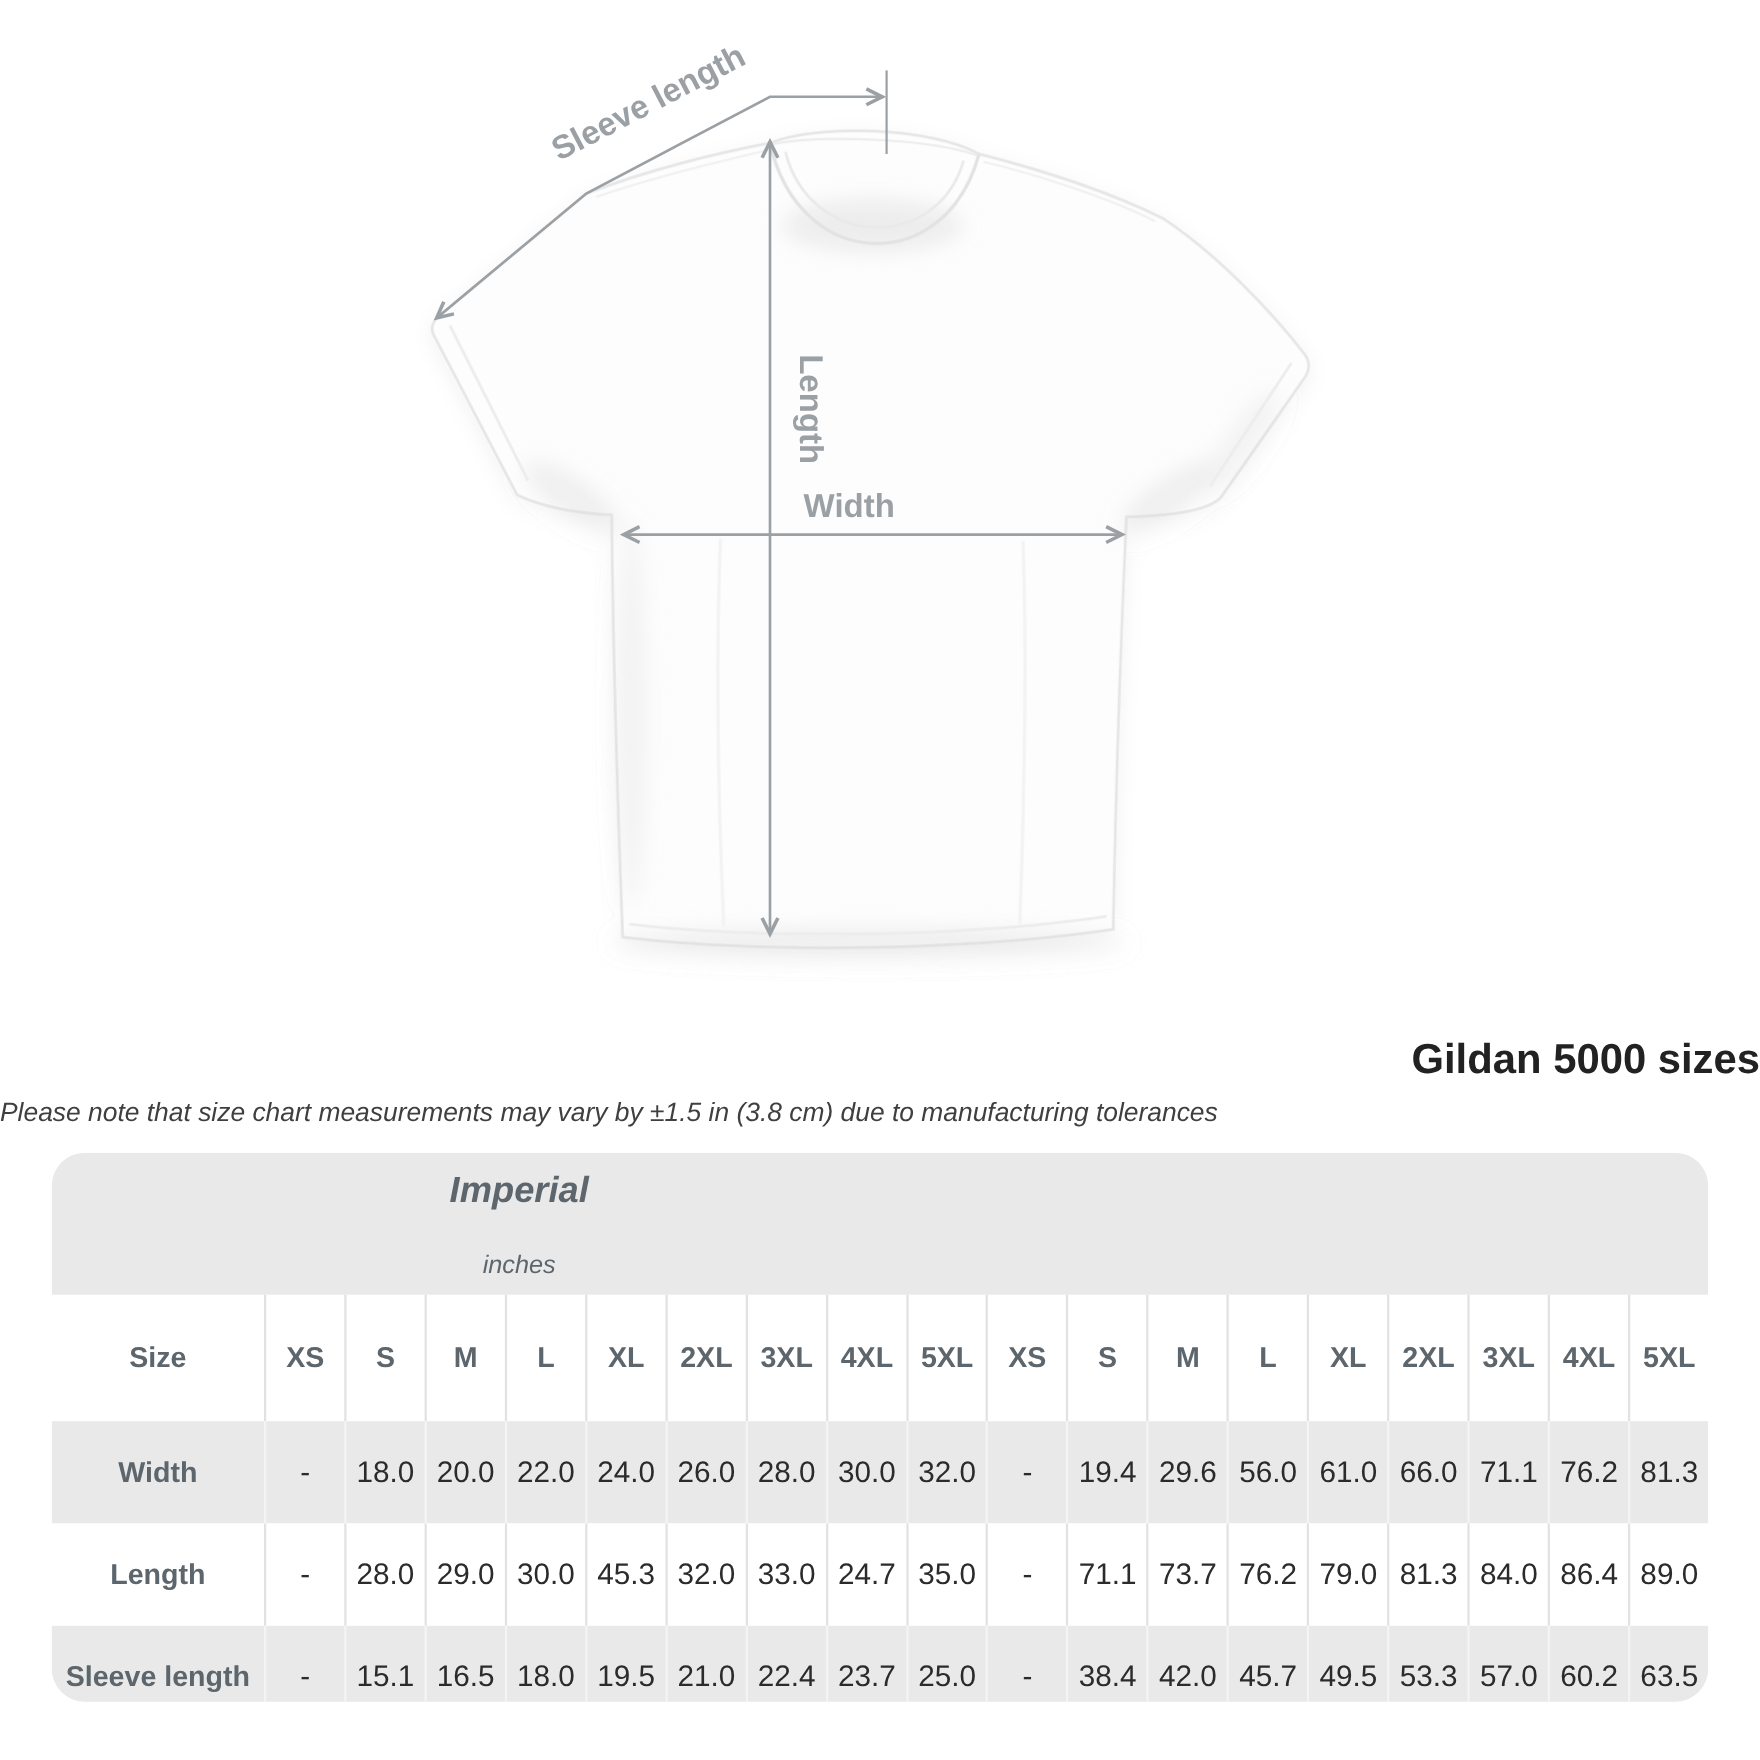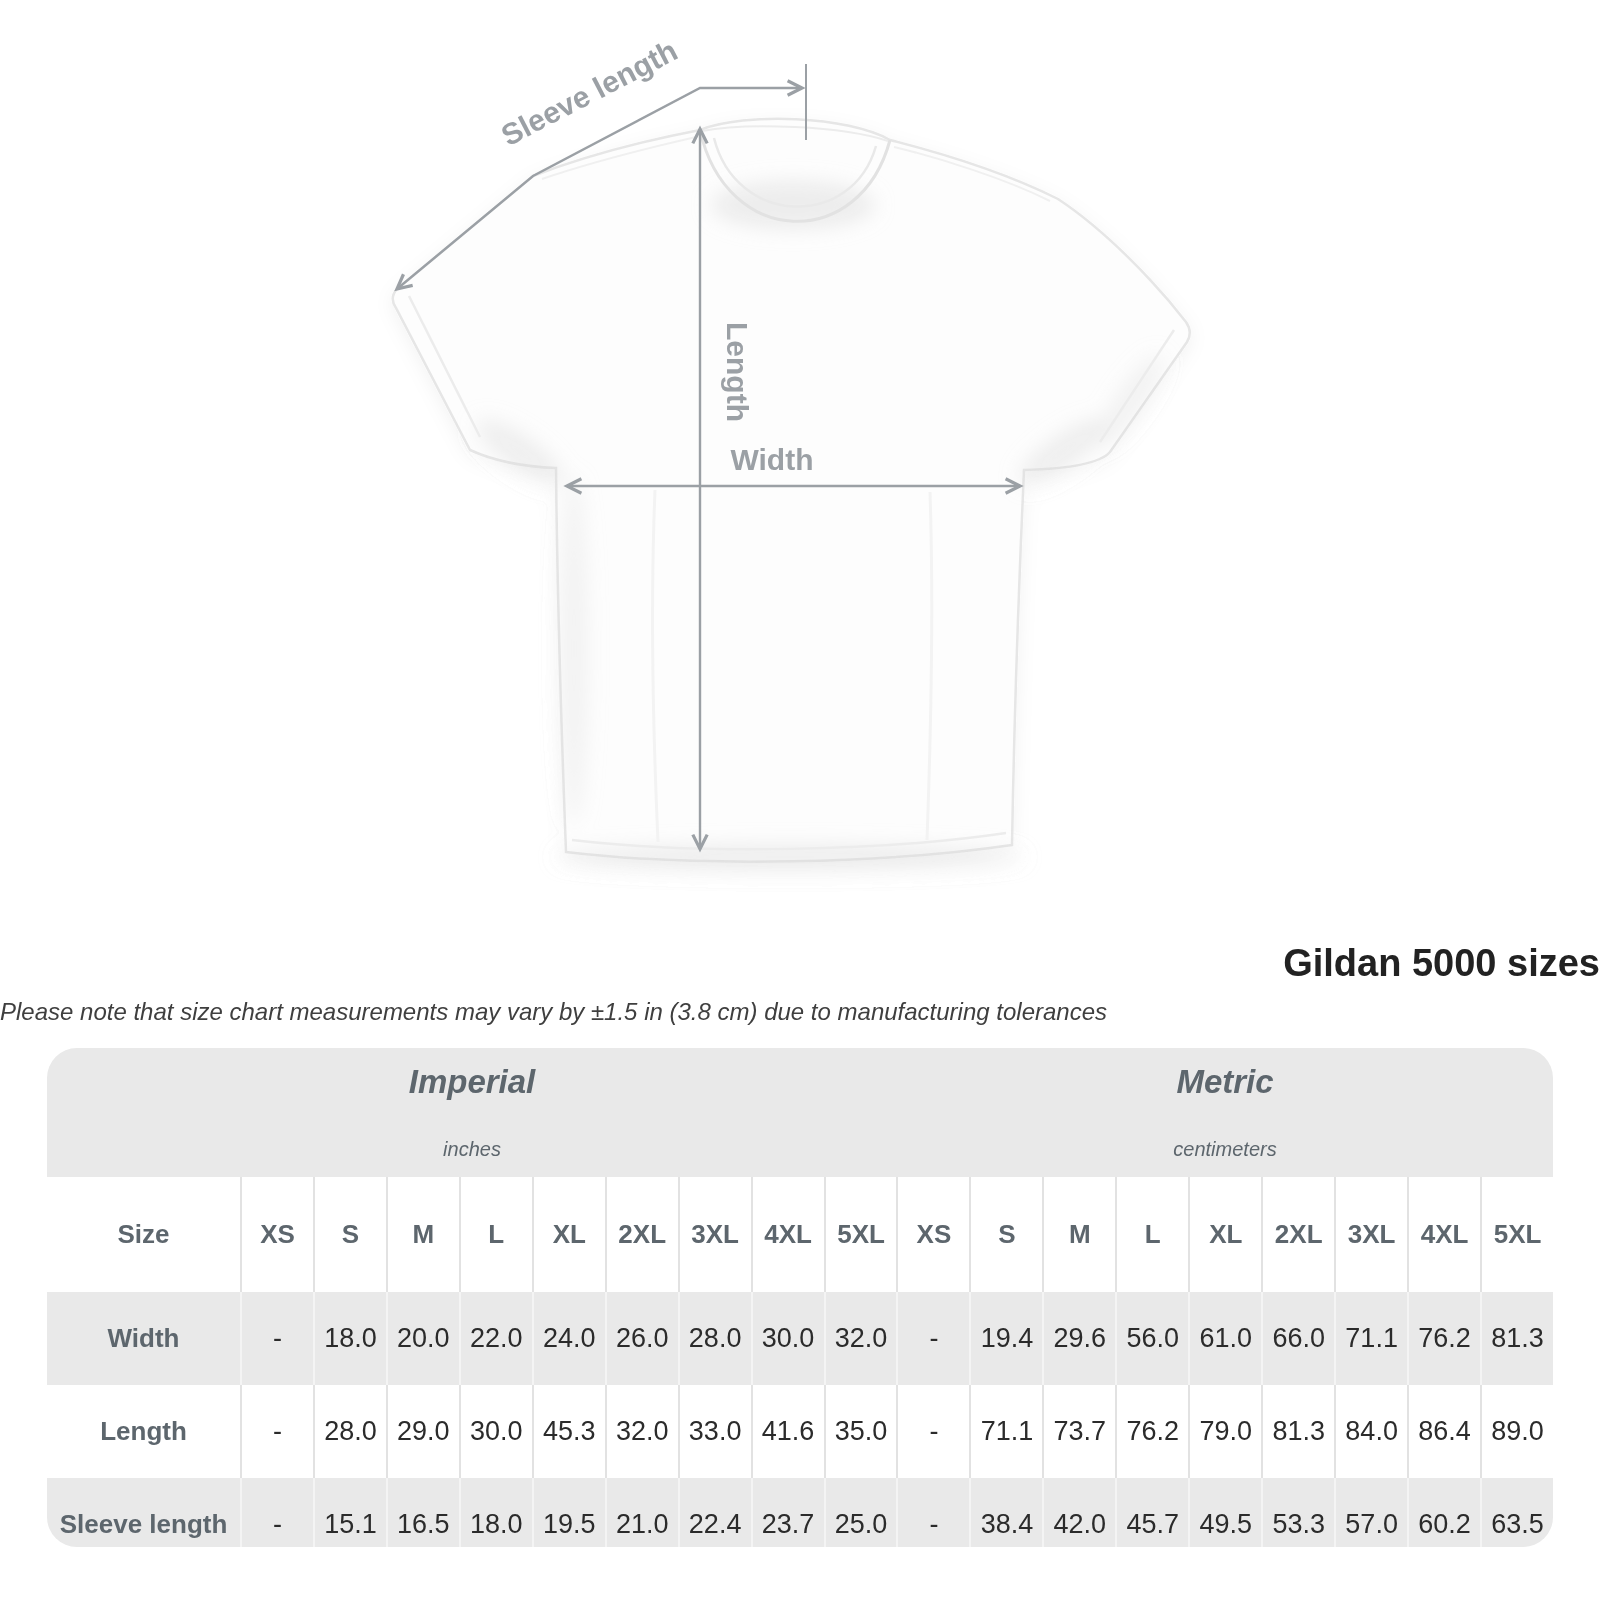--- a/index.html
+++ b/index.html
@@ -19,21 +19,21 @@
 
   
   .size-table{position:absolute;left:47px;top:1048px;width:1506px;height:499px;
               border-radius:30px;overflow:hidden;background:#fff;}
   .band{position:relative;height:129px;background:var(--band-gray,#e9e9e9);}
   .band-half{position:absolute;top:0;bottom:0;display:flex;flex-direction:column;
              align-items:center;justify-content:center;color:var(--hdr-text,#5d666d);gap:32px;}
   .band-half.imperial{left:0;width:850px;}
   .band-half.metric{left:850px;right:0;}
   .unit-name{font-size:33px;line-height:40px;font-weight:bold;font-style:italic;}
-  .unit-sub{font-size:20px;line-height:30px;font-style:italic;}
+  .unit-sub{font-size:23px;line-height:30px;font-style:italic;}
 
   .t-row{display:grid;grid-template-columns:193px repeat(18,1fr);}
   .t-row.hdr{height:115px;background:#ffffff;--sep:#e2e2e2;}
   .t-row.r0{height:93px;background:var(--row-gray,#e9e9e9);--sep:#f4f4f4;}
   .t-row.r1{height:93px;background:#ffffff;--sep:#e2e2e2;}
   .t-row > div{display:flex;align-items:center;justify-content:center;}
   .t-row > div + div{border-left:2px solid var(--sep);}
   .t-row .lbl{font-weight:bold;font-size:26px;color:var(--hdr-text,#5d666d);}
   .t-row .val{font-size:27px;color:var(--val-text,#2b2b2b);}
 </style>
@@ -107,24 +107,20 @@
   </svg>
 
   <h1 class="page-title">Gildan 5000 sizes</h1>
   <p class="page-subtitle">Please note that size chart measurements may vary by ±1.5 in (3.8 cm) due to manufacturing tolerances</p>
 
   <div class="size-table">
     <div class="band">
       <div class="band-half imperial">
         <div class="unit-name">Imperial</div>
         <div class="unit-sub">inches</div>
-      </div>
-      <div class="band-half metric">
-        <div class="unit-name">Metric</div>
-        <div class="unit-sub">centimeters</div>
       </div>
     </div>
     <div id="grid-rows">
         <div class="t-row hdr">
           <div class="lbl">Size</div>
           <div class="lbl">XS</div>
           <div class="lbl">S</div>
           <div class="lbl">M</div>
           <div class="lbl">L</div>
           <div class="lbl">XL</div>
@@ -165,21 +161,21 @@
         </div>
         <div class="t-row r1">
           <div class="lbl">Length</div>
           <div class="val">-</div>
           <div class="val">28.0</div>
           <div class="val">29.0</div>
           <div class="val">30.0</div>
           <div class="val">45.3</div>
           <div class="val">32.0</div>
           <div class="val">33.0</div>
-          <div class="val">41.6</div>
+          <div class="val">24.7</div>
           <div class="val">35.0</div>
           <div class="val">-</div>
           <div class="val">71.1</div>
           <div class="val">73.7</div>
           <div class="val">76.2</div>
           <div class="val">79.0</div>
           <div class="val">81.3</div>
           <div class="val">84.0</div>
           <div class="val">86.4</div>
           <div class="val">89.0</div>

